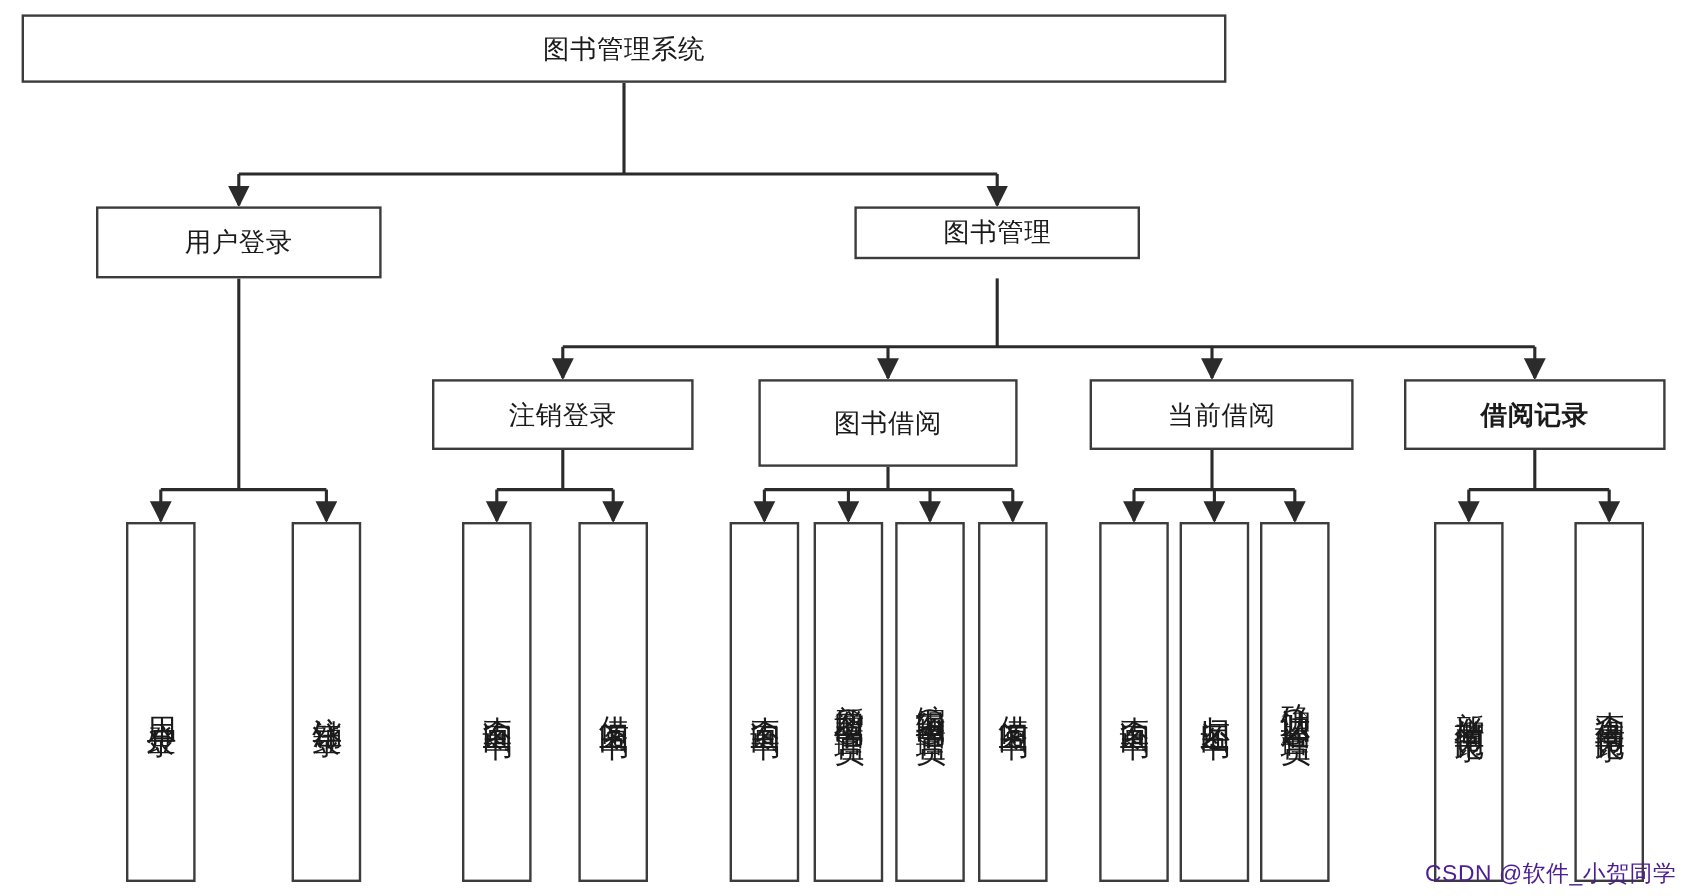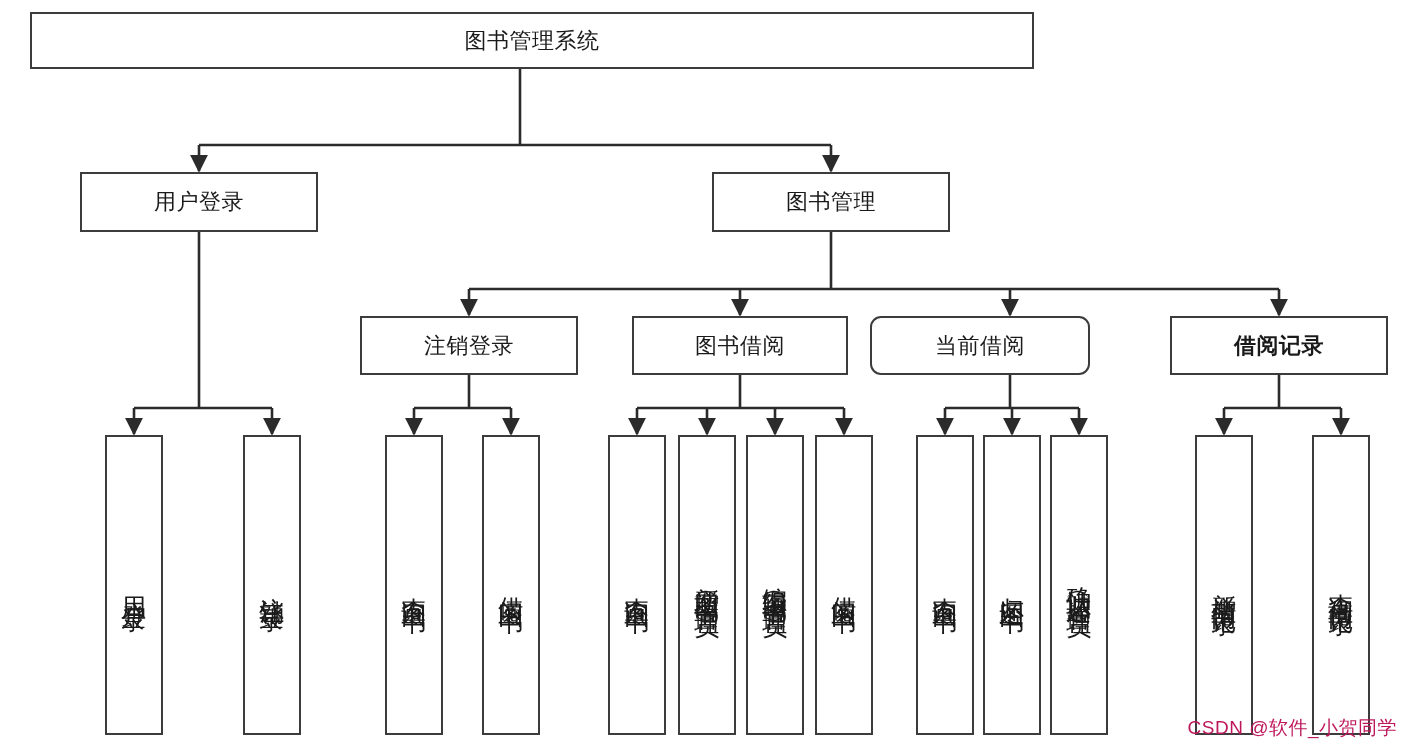--- a/index.html
+++ b/index.html
@@ -59,21 +59,21 @@
     line-height: 1.05;
     letter-spacing: 4px;
     white-space: nowrap;
     max-height: 270px;
   }
   #watermark {
     position: absolute;
     right: 8px;
     bottom: 6px;
     font-size: 19px;
-    color: #be185d;
+    color: #4c1d95;
     letter-spacing: 0.5px;
     white-space: nowrap;
   }
 </style>
 </head>
 <body>
 
 <div id="diagram-root">
 
   <svg id="edge-layer" viewBox="0 0 1405 747" width="1405" height="747" xmlns="http://www.w3.org/2000/svg">
@@ -113,36 +113,36 @@
         <path d="M 1012 408 L 1012 434" marker-end="url(#arrow)"></path>
         <path d="M 1079 408 L 1079 434" marker-end="url(#arrow)"></path>
         <path d="M 1279 375 L 1279 408"></path>
         <path d="M 1224 408 L 1341 408"></path>
         <path d="M 1224 408 L 1224 434" marker-end="url(#arrow)"></path>
         <path d="M 1341 408 L 1341 434" marker-end="url(#arrow)"></path>
       </g>
   </svg>
 
   <div id="node-layer">
-      <div class="node horiz" style="left: 18px; top: 12px; width: 1004px; height: 57px; margin-left: 12px;">
+      <div class="node horiz" style="left: 18px; top: 12px; width: 1004px; height: 57px;">
         <span class="label">图书管理系统</span>
       </div>
       <div class="node horiz" style="left: 80px; top: 172px; width: 238px; height: 60px;">
         <span class="label">用户登录</span>
       </div>
-      <div class="node horiz" style="left: 712px; top: 172px; width: 238px; height: 60px;">
+      <div class="node horiz" style="left: 712px; top: 172px; width: 238px; height: 44px;">
         <span class="label">图书管理</span>
       </div>
       <div class="node horiz" style="left: 360px; top: 316px; width: 218px; height: 59px;">
         <span class="label">注销登录</span>
       </div>
-      <div class="node horiz" style="left: 632px; top: 316px; width: 216px; height: 59px; font-family: Liberation Serif, serif;">
+      <div class="node horiz" style="left: 632px; top: 316px; width: 216px; height: 73px; font-family: Liberation Serif, serif;">
         <span class="label">图书借阅</span>
       </div>
-      <div class="node horiz" style="left: 870px; top: 316px; width: 220px; height: 59px; border-radius: 11px;">
+      <div class="node horiz" style="left: 908px; top: 316px; width: 220px; height: 59px;">
         <span class="label">当前借阅</span>
       </div>
       <div class="node horiz" style="left: 1170px; top: 316px; width: 218px; height: 59px; font-weight: bold;">
         <span class="label">借阅记录</span>
       </div>
       <div class="node vert" style="left: 105px; top: 435px; width: 58px; height: 300px;">
         <span class="label">用户登录</span>
       </div>
       <div class="node vert" style="left: 243px; top: 435px; width: 58px; height: 300px;">
         <span class="label">注销登录</span>

